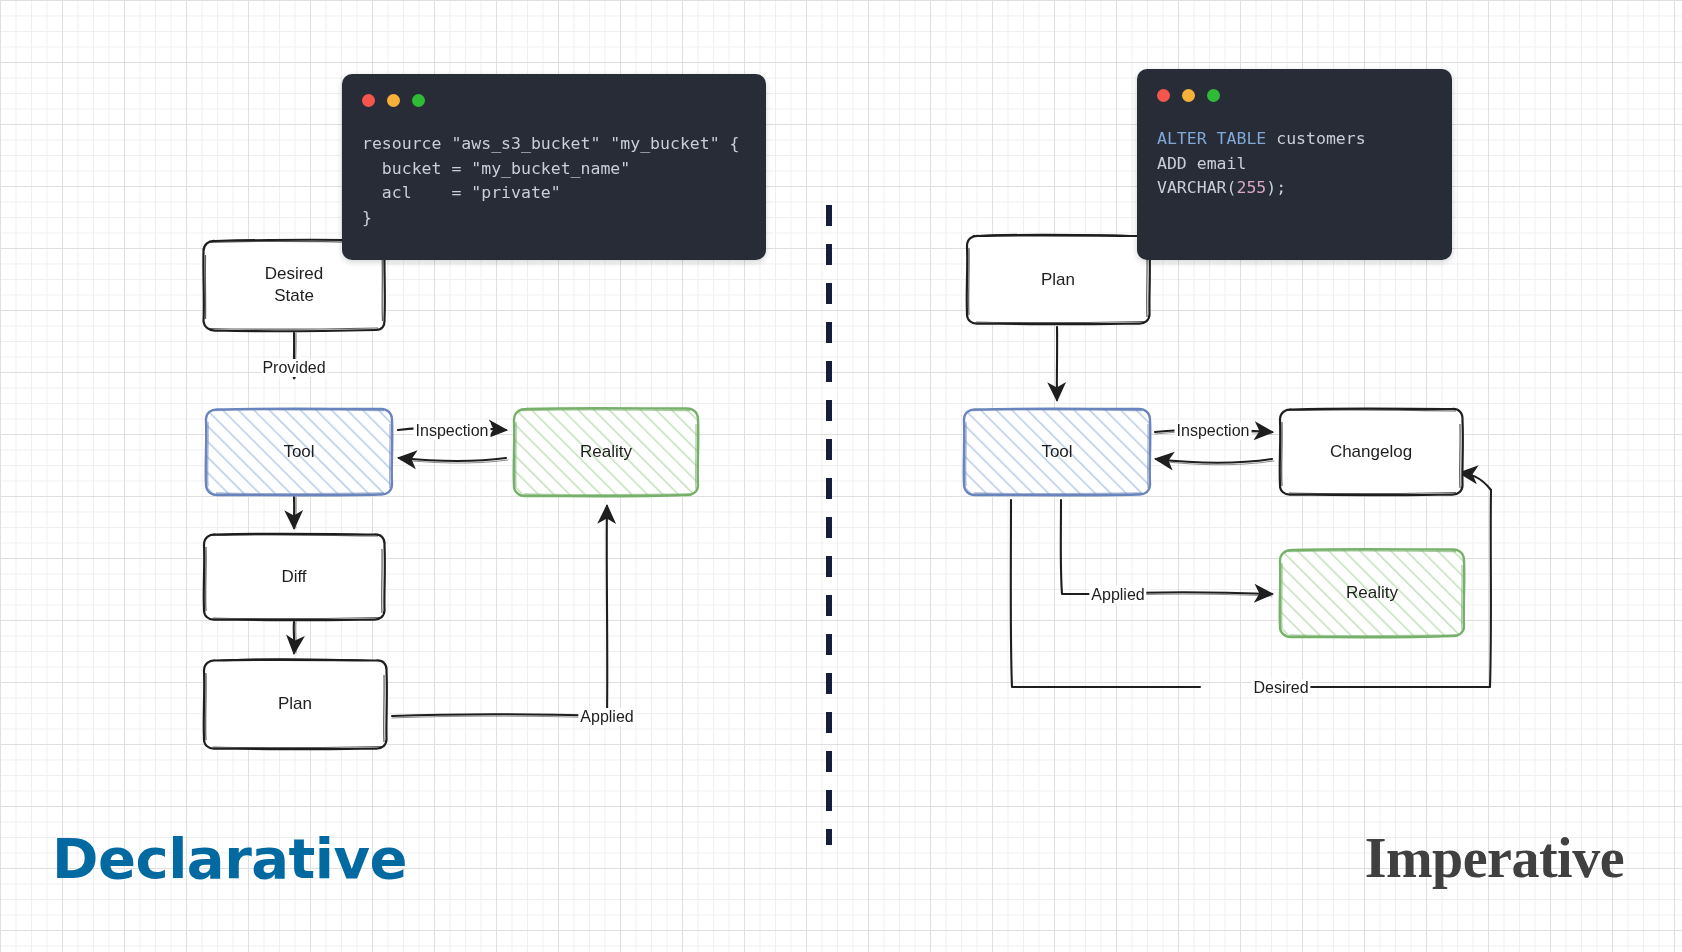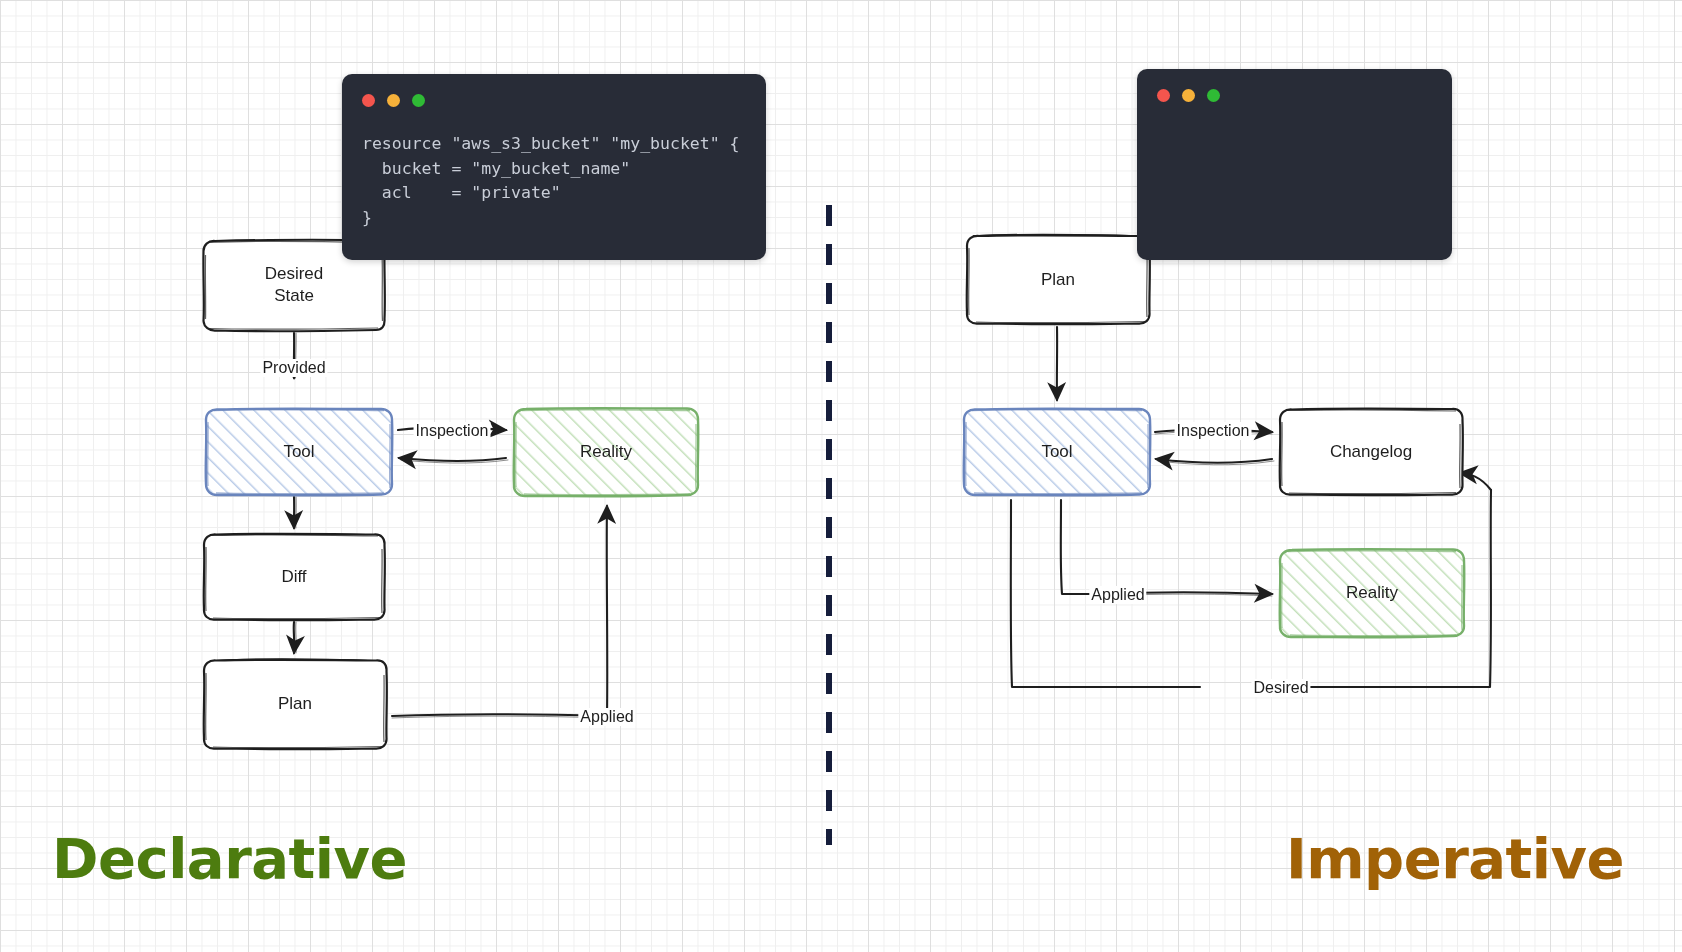--- a/index.html
+++ b/index.html
@@ -94,22 +94,22 @@
 
   
   .heading{
     position:absolute;
     font-family:"DejaVu Sans", sans-serif;
     font-weight:bold;
     font-size:56px;
     letter-spacing:-0.5px;
     z-index:7;
   }
-  #heading-left{left:52px;top:826px;color:#4d7c0f;}
-  #heading-right{right:58px;top:826px;color:#a16207;text-align:right;}
+  #heading-left{left:52px;top:826px;color:#0369a1;}
+  #heading-right{right:58px;top:826px;color:#404040;text-align:right;font-family:Liberation Serif, serif;}
 </style>
 </head>
 <body>
 
 <div id="grid-bg"></div>
 
 <div id="stage">
 
   <svg id="edges" viewBox="0 0 1682 952">
     <defs>
@@ -240,20 +240,23 @@
   <div class="edge-label" style="left:607px;top:717px;">Applied</div>
 
   <div id="divider"></div>
 
   <div class="code-window" id="code-right">
     <div class="code-dots">
       <span class="dot r"></span>
       <span class="dot y"></span>
       <span class="dot g"></span>
     </div>
+    <div class="code-body"><span class="kw">ALTER TABLE </span><span>customers</span>
+<span>ADD email</span>
+<span>VARCHAR(</span><span class="num">255</span><span>);</span></div>
   </div>
 
   <div class="node" style="left:963px;top:232px;width:190px;height:95px;">
     <svg width="190" height="95" viewBox="0 0 190 95">
       <path d="M10,4 C56,1.5 122,2.5 180,4" fill="none" stroke="#1e1e1e" stroke-width="1.6"></path>
       <path d="M4,14 C4,7 9,3.5 16,4 C68,2.5 128,3.5 176,4 C183,3.5 187,7.5 186.5,14.5
                C187.5,40 186,65 186.5,81 C187,88 182,92 175,91.5
                C122,93 64,92 15,91.5 C8,92 3.5,88 4,81 C3,61 5,35 4,14 Z" fill="#ffffff" stroke="#1e1e1e" stroke-width="2.2" stroke-linejoin="round"></path>
       <path d="M6,16 C6.5,41 5,67 6,83 M184,18 C184.5,43 183,69 184,85
                M13,90 C68,91.5 130,90.5 182,89.5" fill="none" stroke="#1e1e1e" stroke-width="1.25" opacity=".7"></path>

